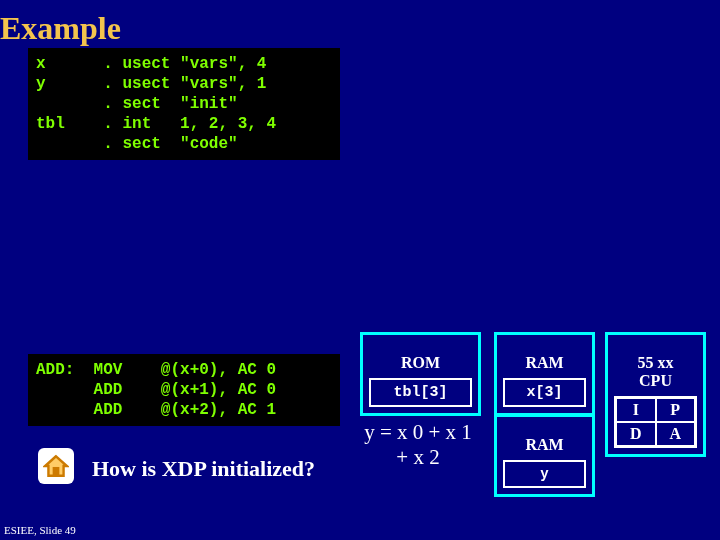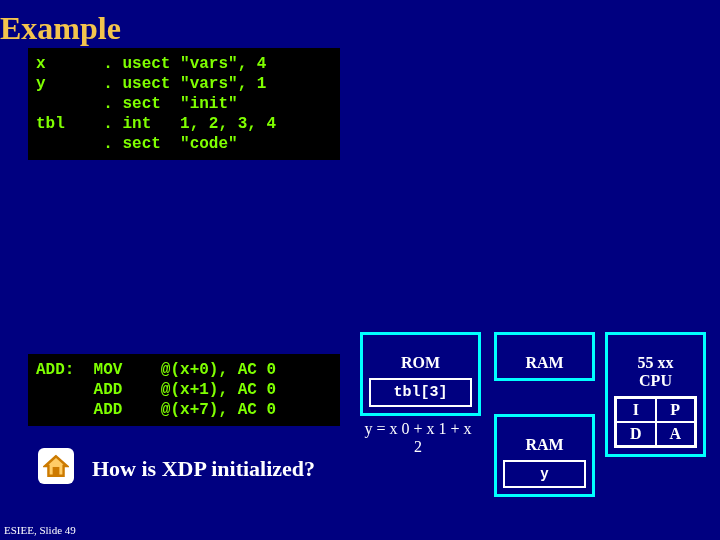--- a/index.html
+++ b/index.html
@@ -76,21 +76,21 @@
     display: flex;
     align-items: center;
     justify-content: center;
   }
 
   #eq-text {
     position: absolute;
     left: 362px; top: 420px;
     width: 112px;
     text-align: center;
-    font-size: 16px;
+    font-size: 21px;
     color: #fff;
   }
   #ram2-box { left: 494px; top: 414px; width: 95px; }
 
   .question {
     position: absolute;
     left: 92px; top: 456px;
     font-size: 22px;
     color: #ffffff;
     font-weight: bold;
@@ -117,29 +117,30 @@
 <div class="title">Example</div>
 
 <div id="codebox1" class="code-box"><span>x</span>      <span>. usect</span> <span>"vars", 4</span>
 <span>y</span>      <span>. usect</span> <span>"vars", 1</span>
 <span></span>       <span>. sect</span>  <span>"init"</span>
 <span>tbl</span>    <span>. int</span>   <span>1, 2, 3, 4</span>
 <span></span>       <span>. sect</span>  <span>"code"</span></div>
 
 <div id="codebox2" class="code-box"><span>ADD:</span>  <span>MOV</span>    <span>@(x+0), AC 0</span>
 <span></span>      <span>ADD</span>    <span>@(x+1), AC 0</span>
-<span></span>      <span>ADD</span>    <span>@(x+7), AC 0</span></div>
+<span></span>      <span>ADD</span>    <span>@(x+2), AC 1</span></div>
 
 <div id="rom-box" class="mem-box">
   <div class="hdr">ROM</div>
   <div class="inner">tbl[3]</div>
 </div>
 
 <div id="ram-box" class="mem-box">
   <div class="hdr">RAM</div>
+  <div class="inner">x[3]</div>
 </div>
 
 <div id="cpu-box" class="mem-box">
   <div class="hdr" style="white-space:pre-line;">55 xx
 CPU</div>
   <div class="cpu-grid">
     <div>I</div>
     <div>P</div>
     <div>D</div>
     <div>A</div>

